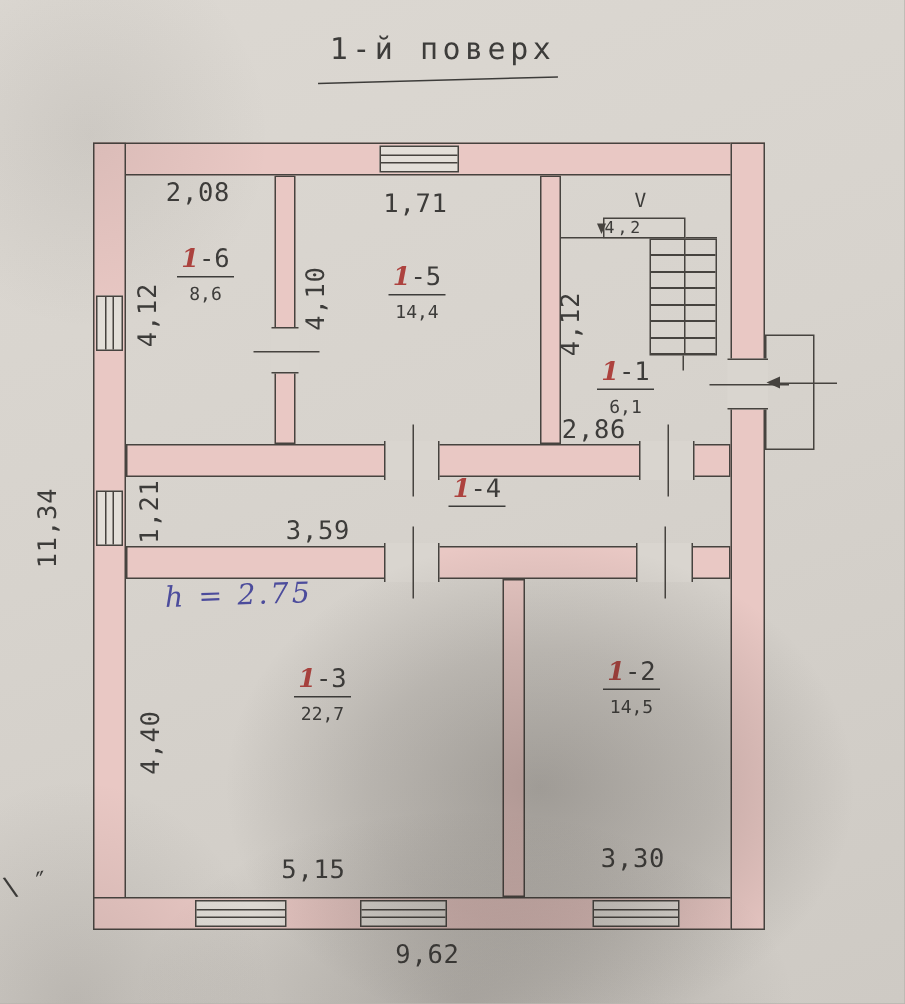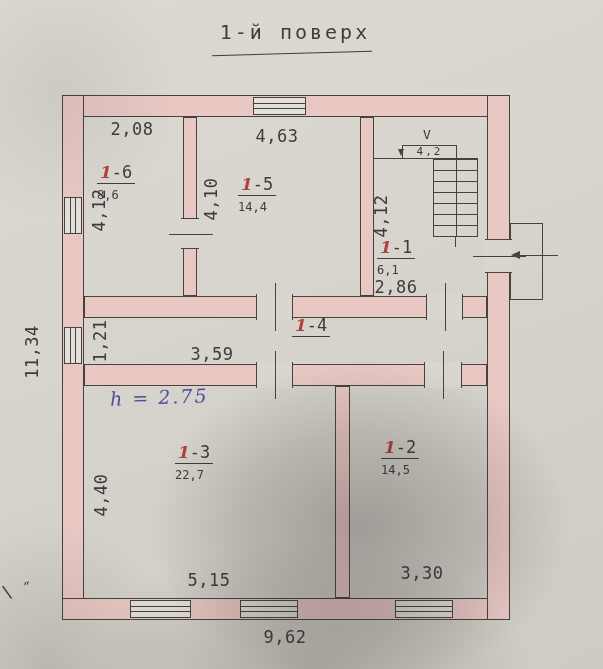--- a/index.html
+++ b/index.html
@@ -18,31 +18,31 @@
   .window.v::before{left:30%;} .window.v::after{left:60%;}
   
   .door{position:absolute;background:#d9d5cf;box-sizing:border-box;z-index:3;}
   .door.h{border-left:1.5px solid #46433f;border-right:1.5px solid #46433f;}
   .door.h::after{content:"";position:absolute;left:50%;top:-11px;bottom:-11px;border-left:1.5px solid #46433f;}
   .door.v{border-top:1.5px solid #46433f;border-bottom:1.5px solid #46433f;}
   .door.v::after{content:"";position:absolute;top:50%;left:-12px;right:-14px;border-top:1.5px solid #46433f;}
   
   .dim{position:absolute;width:60px;height:20px;text-align:center;font-size:17px;letter-spacing:.5px;z-index:4;white-space:nowrap;}
   .dim.rot{transform:rotate(-90deg);}
-  .room-label{position:absolute;width:80px;z-index:4;line-height:21px;}
+  .room-label{position:absolute;width:80px;text-align:center;z-index:4;line-height:21px;}
   .room-num{display:inline-block;font-size:17px;border-bottom:1.4px solid #3d3c3a;padding:0 3px 0 3px;}
   .num-prefix{color:#ad423e;font-family:"DejaVu Serif",serif;font-style:italic;font-weight:bold;}
   .room-area{display:block;font-size:12px;margin-top:1px;}
   .title{position:absolute;left:195px;top:20px;width:200px;text-align:center;font-size:20px;letter-spacing:3px;z-index:4;}
   .title-underline{position:absolute;left:212px;top:53px;width:160px;border-top:1.6px solid #3d3c3a;transform:rotate(-1.6deg);z-index:4;}
   .note{position:absolute;left:110px;top:386px;font-family:"DejaVu Serif",serif;font-style:italic;font-size:19px;letter-spacing:2px;color:#4c4c9c;transform:rotate(-2deg);z-index:4;}
   .corner-mark{position:absolute;left:2px;top:580px;font-size:17px;transform:rotate(-10deg);z-index:4;}
   
   .stair-line{position:absolute;left:374px;top:158px;width:104px;border-top:1.5px solid #46433f;z-index:3;}
-  .stair-box{position:absolute;left:402px;top:145px;width:55px;height:14px;border:1.5px solid #46433f;box-sizing:border-box;background:#d9d5cf;z-index:3;text-align:center;font-size:11px;line-height:11px;letter-spacing:2px;}
+  .stair-box{position:absolute;left:402px;top:145px;width:55px;height:14px;border:1.5px solid #46433f;box-sizing:border-box;background:#d9d5cf;z-index:3;font-size:11px;line-height:11px;letter-spacing:2px;}
   .stair-v{position:absolute;left:423px;top:127px;font-size:13px;z-index:3;}
   .stair-tick{position:absolute;left:398px;top:149px;width:0;height:0;border-top:7px solid #46433f;border-left:3px solid transparent;border-right:3px solid transparent;z-index:4;}
   .stair-treads{position:absolute;left:433px;top:159px;width:45px;height:78px;border:1.5px solid #46433f;box-sizing:border-box;z-index:3;
     background:repeating-linear-gradient(to bottom,transparent 0 9.6px,#46433f 9.6px 11px);}
   .stair-treads::after{content:"";position:absolute;top:0;bottom:0;left:50%;border-left:1.5px solid #46433f;}
   .stair-tail{position:absolute;left:455px;top:237px;height:10px;border-left:1.5px solid #46433f;z-index:3;}
   
   .porch{position:absolute;left:510px;top:223px;width:33px;height:77px;border:1.6px solid #46433f;box-sizing:border-box;z-index:2;}
   .arrow-line{position:absolute;left:518px;top:255px;width:40px;border-top:1.6px solid #46433f;z-index:4;}
   .arrow-head{position:absolute;left:511px;top:251px;width:0;height:0;border-right:9px solid #46433f;border-top:4.5px solid transparent;border-bottom:4.5px solid transparent;z-index:4;}
@@ -102,34 +102,34 @@
     <span class="room-area">8,6</span>
   </div>
   <div class="room-label" style="left:238px;top:174px;">
     <span class="room-num"><span class="num-prefix">1</span><span>-5</span></span>
     <span class="room-area">14,4</span>
   </div>
   <div class="room-label" style="left:377px;top:237px;">
     <span class="room-num"><span class="num-prefix">1</span><span>-1</span></span>
     <span class="room-area">6,1</span>
   </div>
-  <div class="room-label" style="left:292px;top:315px;">
+  <div class="room-label" style="left:278px;top:315px;">
     <span class="room-num"><span class="num-prefix">1</span><span>-4</span></span>
   </div>
   <div class="room-label" style="left:175px;top:442px;">
     <span class="room-num"><span class="num-prefix">1</span><span>-3</span></span>
     <span class="room-area">22,7</span>
   </div>
   <div class="room-label" style="left:381px;top:437px;">
     <span class="room-num"><span class="num-prefix">1</span><span>-2</span></span>
     <span class="room-area">14,5</span>
   </div>
 
   <div class="dim" style="left:102px;top:119px;">2,08</div>
-  <div class="dim" style="left:247px;top:126px;">4,63</div>
+  <div class="dim" style="left:247px;top:126px;">1,71</div>
   <div class="dim rot" style="left:69px;top:200px;">4,12</div>
   <div class="dim rot" style="left:181px;top:189px;">4,10</div>
   <div class="dim rot" style="left:351px;top:206px;">4,12</div>
   <div class="dim" style="left:366px;top:277px;">2,86</div>
   <div class="dim rot" style="left:70px;top:331px;">1,21</div>
   <div class="dim" style="left:182px;top:344px;">3,59</div>
   <div class="dim rot" style="left:-3px;top:342px;width:70px;">11,34</div>
   <div class="dim rot" style="left:71px;top:485px;">4,40</div>
   <div class="dim" style="left:179px;top:570px;">5,15</div>
   <div class="dim" style="left:392px;top:563px;">3,30</div>

